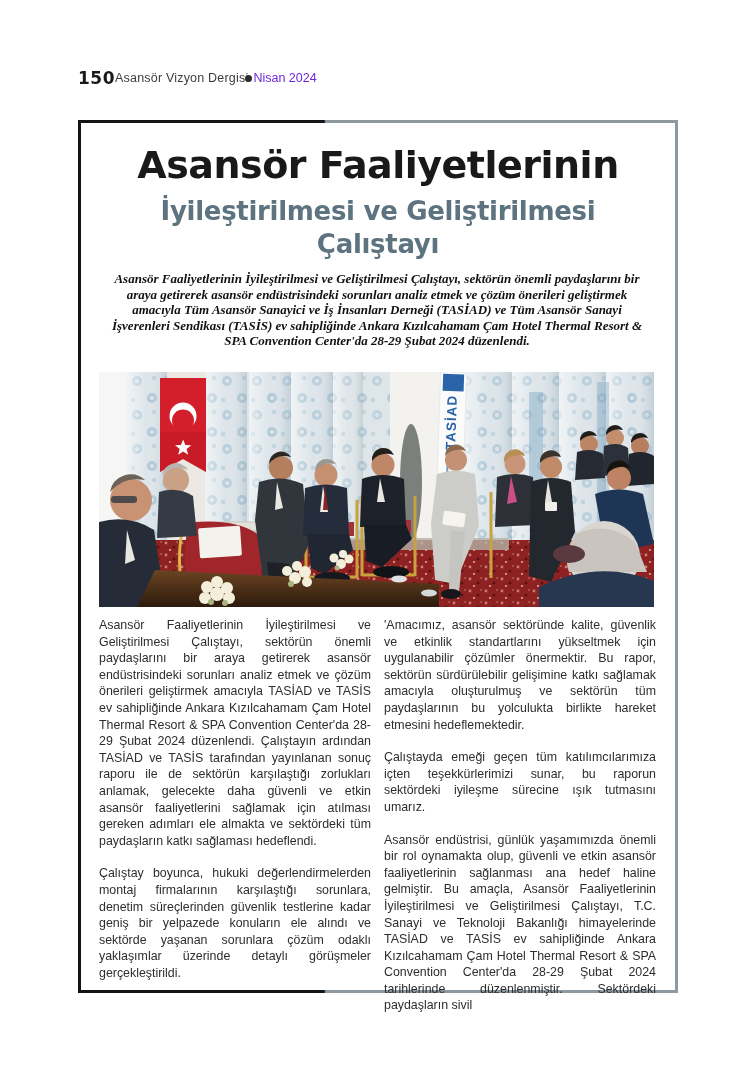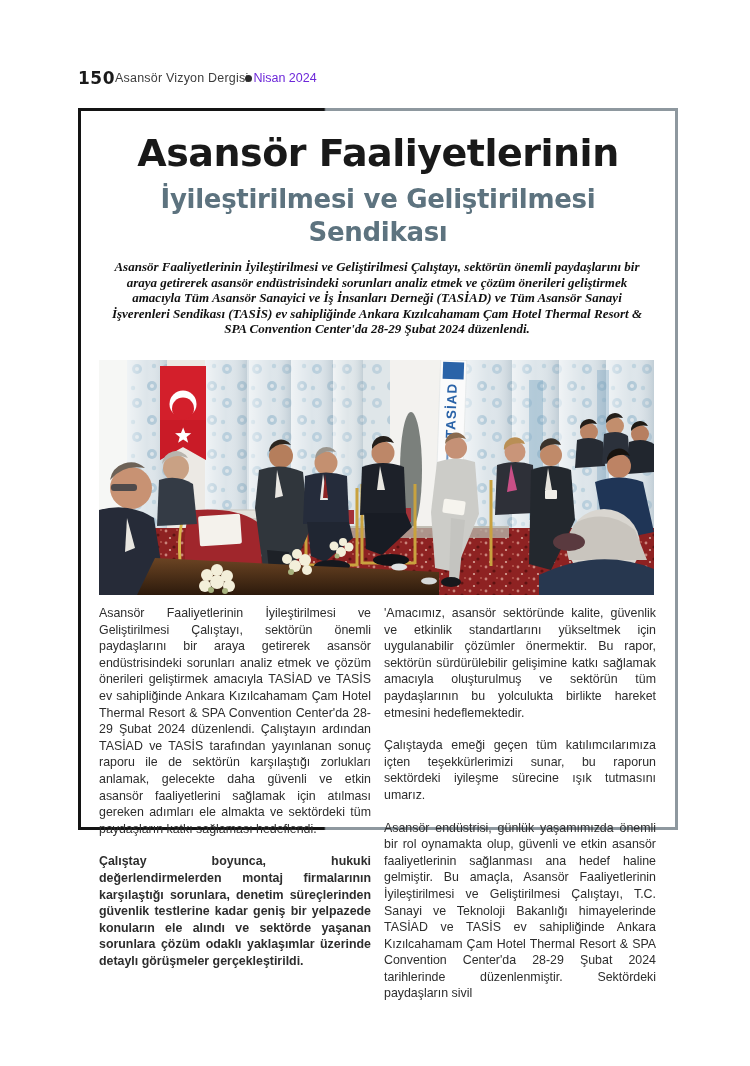--- a/index.html
+++ b/index.html
@@ -12,21 +12,21 @@
     position:absolute;top:66px;left:78px;width:560px;height:24px;
     display:flex;align-items:center;
   }
   .pagenum{font-family:"DejaVu Sans",sans-serif;font-weight:bold;font-size:17px;color:#1a1a1a;letter-spacing:0.5px;}
   .magtitle{font-size:12.5px;color:#3d3d3d;letter-spacing:0.2px;}
   .headsep{width:7px;height:7px;border-radius:50%;background:#2b2b2b;display:inline-block;margin:0 1px 0 -3px;}
   .issuedate{font-size:12.5px;color:#6d28d9;}
 
   
   .frame{
-    position:absolute;left:78px;top:108px;width:600px;height:722px;
+    position:absolute;left:78px;top:120px;width:600px;height:873px;
     background:linear-gradient(90deg,#141414 0%,#141414 41%,#8e989f 41.3%,#8e989f 100%);
     padding:3px;box-sizing:border-box;
   }
   .frame-inner{position:relative;width:100%;height:100%;background:#ffffff;}
 
   
   .title{
     position:absolute;top:20px;left:0;right:0;text-align:center;
     font-family:"DejaVu Sans",sans-serif;font-weight:800;font-size:38px;
     color:#191919;letter-spacing:-0.5px;
@@ -53,40 +53,40 @@
   
   .columns{
     position:absolute;top:494px;left:18px;width:557px;
     display:flex;gap:13px;
   }
   .col{width:272px;box-sizing:border-box;}
   .col p{
     margin:0 0 16px 0;font-size:12.4px;line-height:16.6px;color:#2d2d2d;
     text-align:justify;
   }
-  .col.left p:nth-child(2){margin-bottom:0;font-weight:bold;}
+  .col.left p:nth-child(2){margin-bottom:0;}
   .col p:last-child{margin-bottom:14px;}
 </style>
 </head>
 <body>
 
 <div class="pageheader">
   <span class="pagenum">150</span>
   <span class="magtitle">Asansör Vizyon Dergisi</span>
   <span class="headsep"></span>
   <span class="issuedate">Nisan 2024</span>
 </div>
 
 <div class="frame">
   <div class="frame-inner">
 
     <div class="title">Asansör Faaliyetlerinin</div>
     <div class="subtitle">
       <div>İyileştirilmesi ve Geliştirilmesi</div>
-      <div>Sendikası</div>
+      <div>Çalıştayı</div>
     </div>
 
     <div class="lead">Asansör Faaliyetlerinin İyileştirilmesi ve Geliştirilmesi Çalıştayı, sektörün önemli paydaşlarını bir araya getirerek asansör endüstrisindeki sorunları analiz etmek ve çözüm önerileri geliştirmek amacıyla Tüm Asansör Sanayici ve İş İnsanları Derneği (TASİAD) ve Tüm Asansör Sanayi İşverenleri Sendikası (TASİS) ev sahipliğinde Ankara Kızılcahamam Çam Hotel Thermal Resort &amp; SPA Convention Center'da 28-29 Şubat 2024 düzenlendi.</div>
 
     <div class="photo">
       <svg width="555" height="235" viewBox="0 0 555 235" xmlns="http://www.w3.org/2000/svg">
         <defs>
           <pattern id="curtainPat" width="30" height="34" patternUnits="userSpaceOnUse">
             <rect width="30" height="34" fill="#dde5ea"></rect>
             <circle cx="8" cy="9" r="5" fill="#aec8d8" opacity="0.8"></circle>

